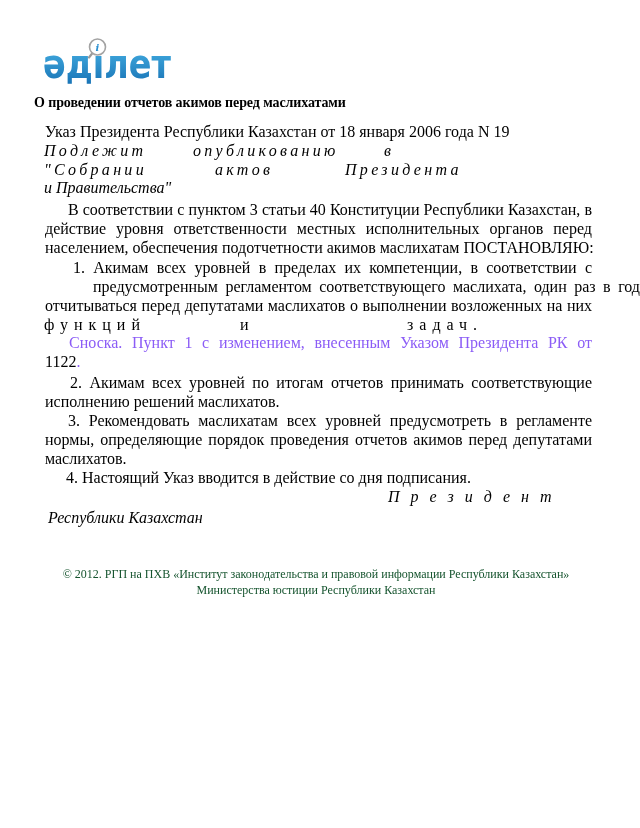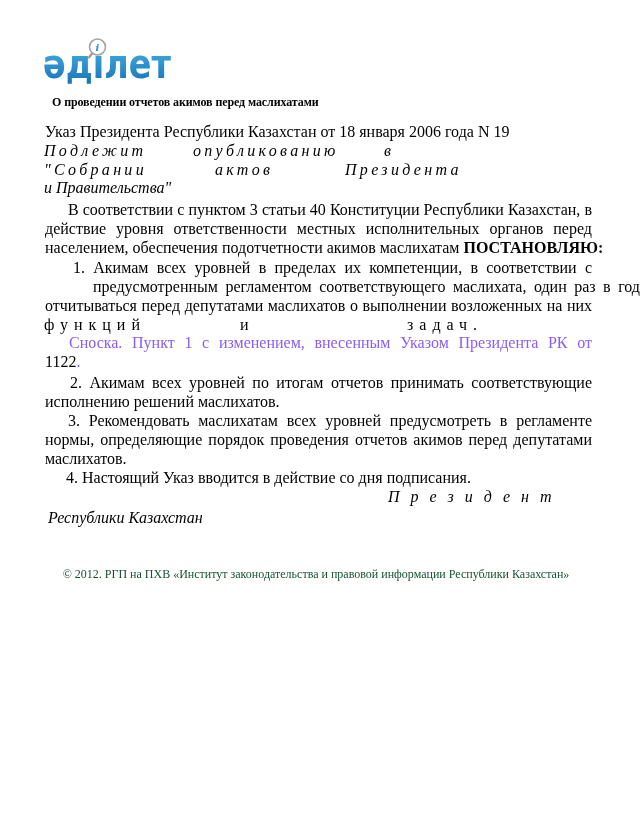--- a/index.html
+++ b/index.html
@@ -21,27 +21,27 @@
     height: 19px;
     white-space: nowrap;
     color: #000;
   }
   .j {
     white-space: normal;
     text-align: justify;
     text-align-last: justify;
     overflow: hidden;
   }
-  .title { font-size: 12px; font-weight: bold; left: 52px; top: 93px; letter-spacing: -0.1px; }
+  .title { font-size: 14px; font-weight: bold; left: 34px; top: 93px; letter-spacing: -0.1px; }
   .it { font-style: italic; }
   .sp { letter-spacing: 3.3px; }
   .sp6 { letter-spacing: 6px; font-family: Liberation Serif, serif; }
   .sig { letter-spacing: 11px; }
   .red { color: #8b5cf6; }
-  .bold { font-weight: bold; }
+  .bold { font-weight: normal; }
   .footer {
     position: absolute;
     left: 0; width: 632px;
     text-align: center;
     font-family: "Liberation Serif", serif;
     font-size: 12px;
     line-height: 16px;
     color: #14532d;
     white-space: nowrap;
   }
@@ -124,14 +124,15 @@
   <div>
     <div class="ln" style="left:66px; top:468px;">4. Настоящий Указ вводится в действие со дня подписания.</div>
   </div>
 
   <div>
     <div class="ln it sig" style="left:388px; top:487px;">Президент</div>
     <div class="ln it" style="left:48px; top:508px;">Республики Казахстан</div>
   </div>
 
   <div class="footer" style="top:566px;">© 2012. РГП на ПХВ «Институт законодательства и правовой информации Республики Казахстан»</div>
+  <div class="footer" style="top:582px;">Министерства юстиции Республики Казахстан</div>
 
 </div>
 
 </body></html>

